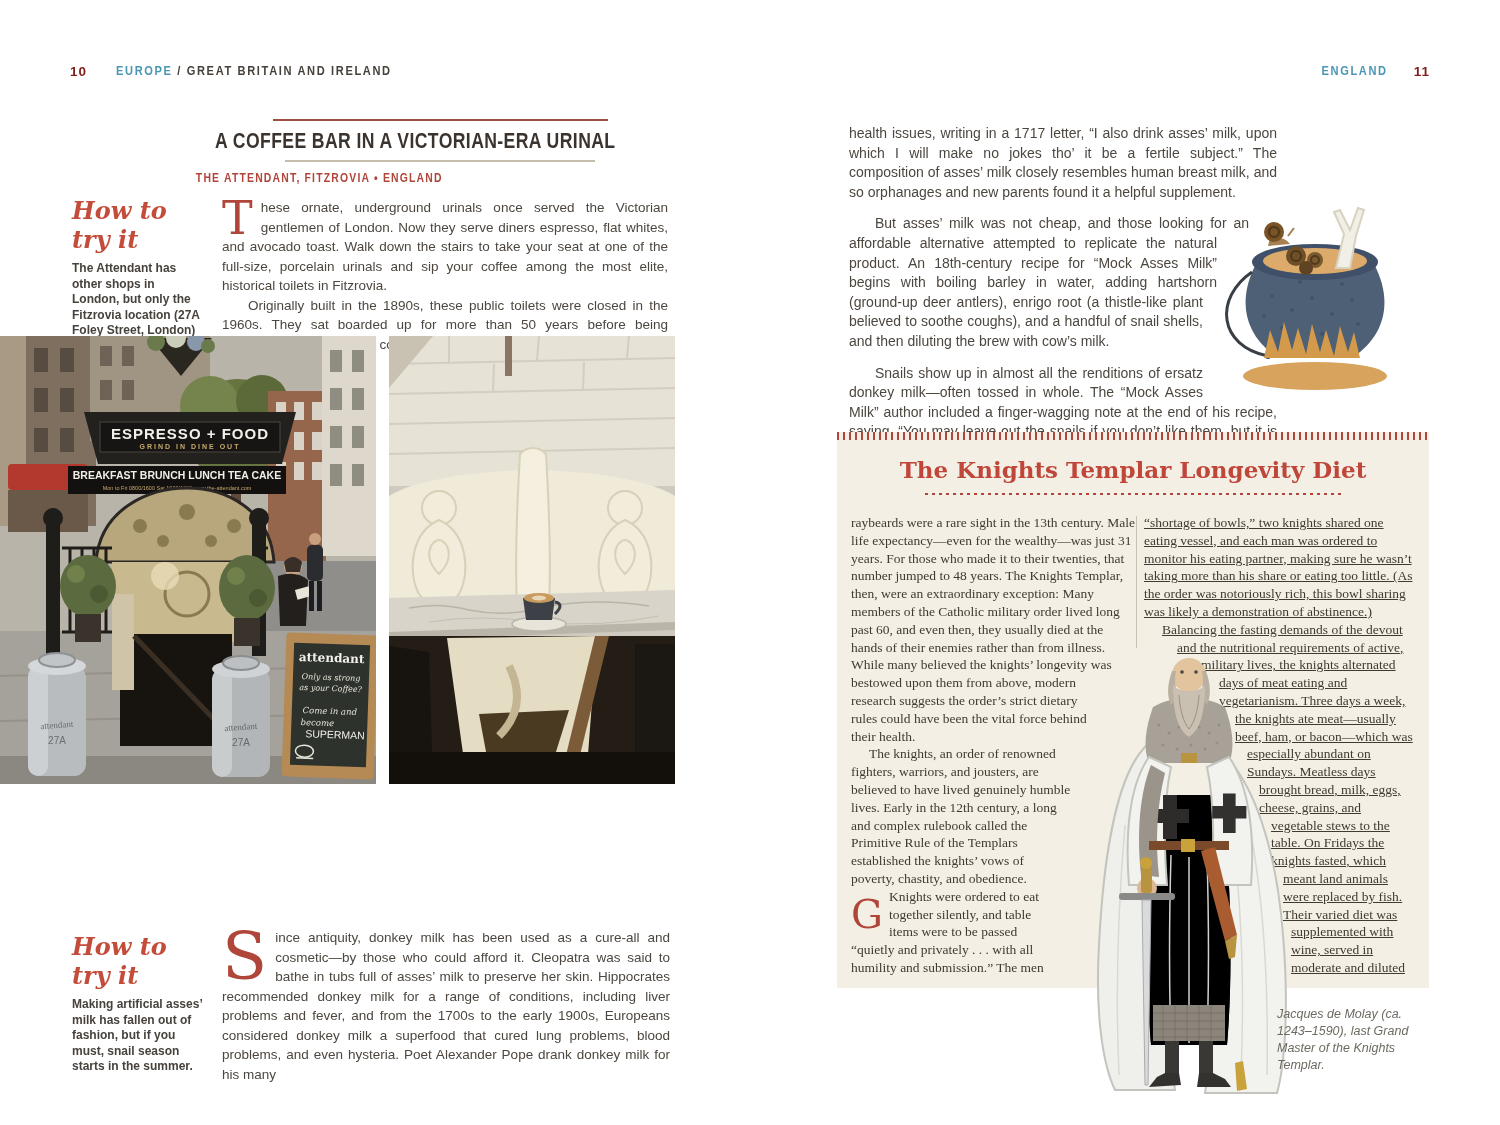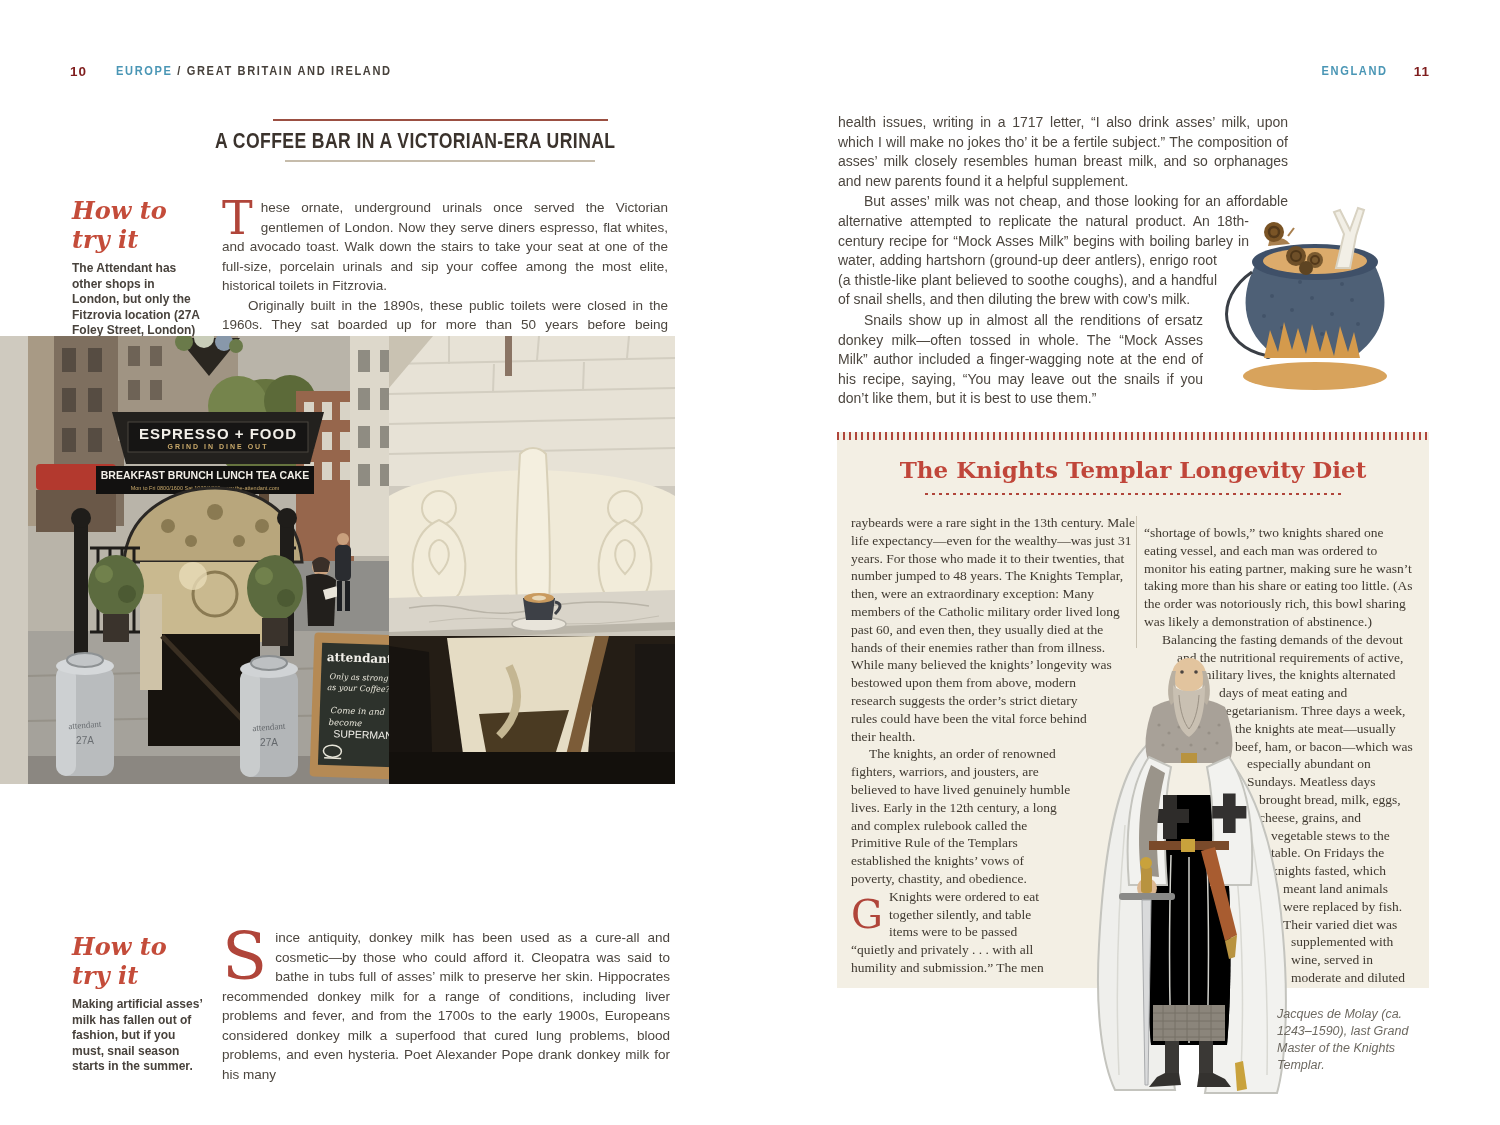--- a/index.html
+++ b/index.html
@@ -35,21 +35,21 @@
   .dc{float:left;font-family:"DejaVu Serif",serif;color:#b0453a;padding:2px 8px 0 0;}
   .dc-2{font-size:46px;line-height:37px;}
   .dc-3{font-size:66px;line-height:54px;}
 
   
   .photo{position:absolute;top:336px;height:448px;overflow:hidden;background:#cfcabf;}
   .photo svg{display:block;}
 
   
   .rp-text{font-size:14px;line-height:19.6px;text-align:justify;color:#4c463f;}
-  .rp-text p{margin:1px;}
+  .rp-text p{margin:12px;}
   .fr{float:right;clear:right;}
   .fl{float:left;clear:left;}
 
   
   .tbox{background:#f3efe4;}
   .stripes{height:8px;width:100%;
      background:repeating-linear-gradient(to right,#b0453a 0 2px,rgba(0,0,0,0) 2px 6px);}
   .tbox-title{font-family:"DejaVu Serif",serif;font-weight:bold;font-size:23px;color:#c0463a;
               text-align:center;margin-top:16px;}
   .dotted{width:420px;height:4px;margin:9px auto 0;
@@ -73,33 +73,34 @@
 
     <div class="abs pagenum" style="left:70px;top:64px;">10</div>
     <div class="abs runhead" style="left:116px;top:63px;">
       <span class="cond"><span class="crumb-region">EUROPE</span><span class="crumb-rest"> / GREAT BRITAIN AND IRELAND</span></span>
     </div>
 
     <div class="abs art-head" style="left:165px;top:119px;width:550px;">
       <div class="rule-dark" style="width:335px;"></div>
       <div class="art-title"><span class="cond-c">A COFFEE BAR IN A VICTORIAN-ERA URINAL</span></div>
       <div class="rule-light" style="width:310px;"></div>
+      <div class="art-sub"><span class="cond-c">THE ATTENDANT, FITZROVIA • ENGLAND</span></div>
     </div>
 
     <div class="abs" style="left:72px;top:196px;width:130px;">
       <div class="howto-head">How to try it</div>
       <div class="howto-text">The Attendant has other shops in London, but only the Fitzrovia location (27A Foley Street, London) has the urinals.</div>
     </div>
 
     <div class="abs body-copy" style="left:222px;top:198px;width:446px;">
       <p><span class="dc dc-2">T</span><span>hese ornate, underground urinals once served the Victorian gentlemen of London. Now they serve diners espresso, flat whites, and avocado toast. Walk down the stairs to take your seat at one of the full-size, porcelain urinals and sip your coffee among the most elite, historical toilets in Fitzrovia.</span></p>
       <p class="indent">Originally built in the 1890s, these public toilets were closed in the 1960s. They sat boarded up for more than 50 years before being reimagined as an upscale coffee bar.</p>
     </div>
 
-    <figure class="photo" style="left:0;width:376px;margin:0;padding-left:28px;">
+    <figure class="photo" style="left:0;width:376px;margin:0;">
       <svg width="376" height="448" viewBox="0 0 376 448">
         <rect x="0" y="0" width="376" height="448" fill="#b9b4a9"></rect>
 
         <rect x="0" y="0" width="96" height="190" fill="#7e6f5f"></rect>
         <rect x="0" y="0" width="26" height="190" fill="#a89a85"></rect>
         <rect x="34" y="12" width="14" height="24" fill="#564c42"></rect>
           <rect x="60" y="12" width="14" height="24" fill="#564c42"></rect>
         <rect x="34" y="52" width="14" height="24" fill="#564c42"></rect>
           <rect x="60" y="52" width="14" height="24" fill="#564c42"></rect>
         <rect x="34" y="92" width="14" height="24" fill="#564c42"></rect>
@@ -368,21 +369,21 @@
         <div class="fr" style="width:1px;height:148px;"></div>
         <div class="fr" style="width:26px;height:36px;"></div>
         <div class="fr" style="width:48px;height:36px;"></div>
         <div class="fr" style="width:62px;height:72px;"></div>
         <div class="fr" style="width:72px;height:90px;"></div>
         <div class="fr" style="width:80px;height:80px;"></div>
         <p><span class="dc-g">G</span><span>raybeards were a rare sight in the 13th century. Male life expectancy—even for the wealthy—was just 31 years. For those who made it to their twenties, that number jumped to 48 years. The Knights Templar, then, were an extraordinary exception: Many members of the Catholic military order lived long past 60, and even then, they usually died at the hands of their enemies rather than from illness. While many believed the knights’ longevity was bestowed upon them from above, modern research suggests the order’s strict dietary rules could have been the vital force behind their health.</span></p>
         <p class="indent">The knights, an order of renowned fighters, warriors, and jousters, are believed to have lived genuinely humble lives. Early in the 12th century, a long and complex rulebook called the Primitive Rule of the Templars established the knights’ vows of poverty, chastity, and obedience. Knights were ordered to eat together silently, and table items were to be passed “quietly and privately . . . with all humility and submission.” The men also ate in a kind of buddy system. Due to an alleged</p>
       </div>
 
-      <div class="tcol" style="left:306px;top:92px;width:272px;height:462px;overflow:hidden;">
+      <div class="tcol" style="left:306px;top:82px;width:272px;height:462px;overflow:hidden;text-decoration:underline;">
         <div class="fl" style="width:1px;height:128px;"></div>
         <div class="fl" style="width:34px;height:18px;"></div>
         <div class="fl" style="width:58px;height:18px;"></div>
         <div class="fl" style="width:76px;height:36px;"></div>
         <div class="fl" style="width:92px;height:36px;"></div>
         <div class="fl" style="width:104px;height:36px;"></div>
         <div class="fl" style="width:116px;height:36px;"></div>
         <div class="fl" style="width:128px;height:54px;"></div>
         <div class="fl" style="width:140px;height:54px;"></div>
         <div class="fl" style="width:148px;height:44px;"></div>

